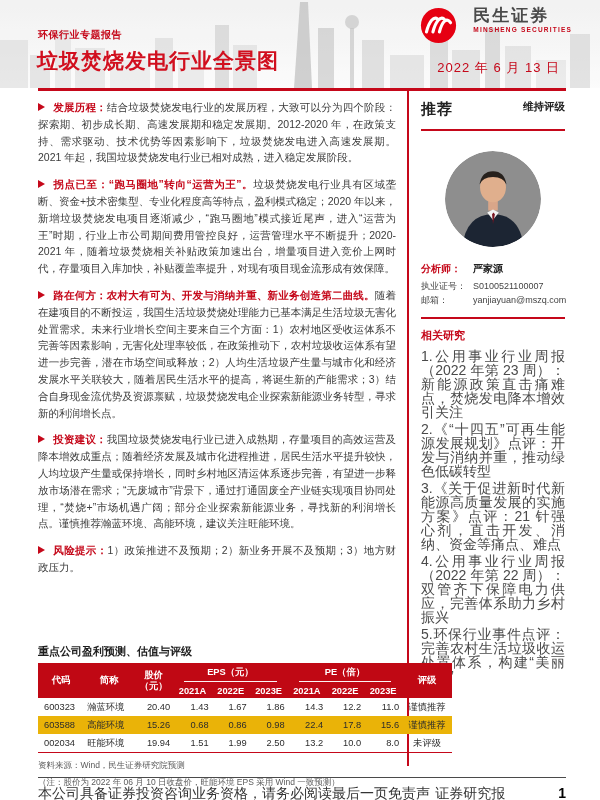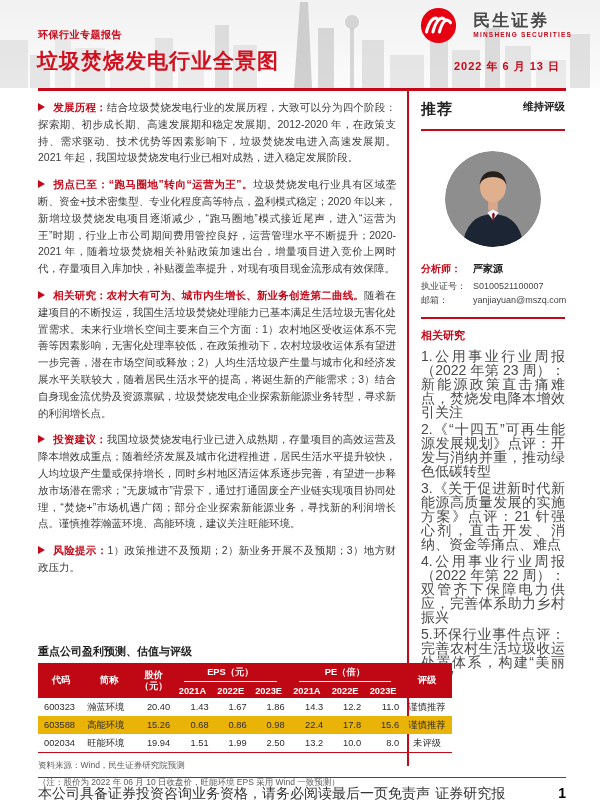--- a/index.html
+++ b/index.html
@@ -6,25 +6,25 @@
   html,body { background:#ffffff; }
   body { font-family:"Liberation Sans","DejaVu Sans",sans-serif; }
   .page { position:relative; width:600px; height:800px; background:#fff; overflow:hidden; }
 
   
   .header { position:absolute; left:0; top:0; width:600px; height:88px;
             background:linear-gradient(180deg,#ededed 0%,#f4f4f4 60%,#fbfbfb 100%); overflow:hidden; }
   .skyline { position:absolute; left:0; top:0; width:600px; height:88px; }
   .report-type { position:absolute; left:38px; top:28px; font-size:10px; font-weight:bold; color:#c5081a; letter-spacing:.5px; }
   .report-title { position:absolute; left:37px; top:47px; font-size:21px; font-weight:bold; color:#d10f1e; letter-spacing:1px; }
-  .logo { position:absolute; right:28px; top:7px; display:flex; align-items:center; gap:16px; }
+  .logo { position:absolute; right:28px; top:7px; display:flex; gap:16px; }
   .logo-text { display:flex; flex-direction:column; line-height:1; }
   .logo-cn { font-size:17px; font-weight:bold; color:#4a4a4a; letter-spacing:2px; }
   .logo-en { font-size:6.5px; font-weight:bold; color:#c5081a; letter-spacing:1.2px; margin-top:3px; }
-  .header-date { position:absolute; right:40px; top:59px; font-size:11px; font-weight:bold; color:#c5081a; letter-spacing:1px; }
+  .header-date { position:absolute; right:40px; top:59px; font-size:13px; font-weight:normal; color:#c5081a; letter-spacing:1px; }
   .header-rule { position:absolute; left:38px; right:34px; top:88px; height:2.5px; background:#c5081a; }
 
   
   .v-divider { position:absolute; left:407px; top:90px; width:2px; height:676px; background:#c5081a; }
 
   .left-col { position:absolute; left:38px; top:99px; width:358px; }
   .para { font-size:10.5px; line-height:16.8px; color:#3b3b3b; text-align:justify; margin-bottom:10px; position:relative; padding-left:0; }
   .para .tri { display:inline-block; width:0; height:0; border-left:7px solid #c5081a;
                border-top:4.5px solid transparent; border-bottom:4.5px solid transparent; margin-right:8px; }
   .para .lead { font-weight:bold; color:#c5081a; }
@@ -117,21 +117,21 @@
   <div class="v-divider"></div>
 
   <div class="left-col">
     <p class="para">
       <span class="tri"></span><span class="lead">发展历程：</span><span>结合垃圾焚烧发电行业的发展历程，大致可以分为四个阶段：探索期、初步成长期、高速发展期和稳定发展期。2012-2020 年，在政策支持、需求驱动、技术优势等因素影响下，垃圾焚烧发电进入高速发展期。2021 年起，我国垃圾焚烧发电行业已相对成熟，进入稳定发展阶段。</span>
     </p>
     <p class="para">
       <span class="tri"></span><span class="lead">拐点已至：“跑马圈地”转向“运营为王”。</span><span>垃圾焚烧发电行业具有区域垄断、资金+技术密集型、专业化程度高等特点，盈利模式稳定；2020 年以来，新增垃圾焚烧发电项目逐渐减少，“跑马圈地”模式接近尾声，进入“运营为王”时期，行业上市公司期间费用管控良好，运营管理水平不断提升；2020-2021 年，随着垃圾焚烧相关补贴政策加速出台，增量项目进入竞价上网时代，存量项目入库加快，补贴覆盖率提升，对现有项目现金流形成有效保障。</span>
     </p>
     <p class="para">
-      <span class="tri"></span><span class="lead">相关研究：农村大有可为、城市内生增长、新业务创造第二曲线。</span><span>随着在建项目的不断投运，我国生活垃圾焚烧处理能力已基本满足生活垃圾无害化处置需求。未来行业增长空间主要来自三个方面：1）农村地区受收运体系不完善等因素影响，无害化处理率较低，在政策推动下，农村垃圾收运体系有望进一步完善，潜在市场空间或释放；2）人均生活垃圾产生量与城市化和经济发展水平关联较大，随着居民生活水平的提高，将诞生新的产能需求；3）结合自身现金流优势及资源禀赋，垃圾焚烧发电企业探索新能源业务转型，寻求新的利润增长点。</span>
+      <span class="tri"></span><span class="lead">路在何方：农村大有可为、开发与消纳并重、新业务创造第二曲线。</span><span>随着在建项目的不断投运，我国生活垃圾焚烧处理能力已基本满足生活垃圾无害化处置需求。未来行业增长空间主要来自三个方面：1）农村地区受收运体系不完善等因素影响，无害化处理率较低，在政策推动下，农村垃圾收运体系有望进一步完善，潜在市场空间或释放；2）人均生活垃圾产生量与城市化和经济发展水平关联较大，随着居民生活水平的提高，将诞生新的产能需求；3）结合自身现金流优势及资源禀赋，垃圾焚烧发电企业探索新能源业务转型，寻求新的利润增长点。</span>
     </p>
     <p class="para">
       <span class="tri"></span><span class="lead">投资建议：</span><span>我国垃圾焚烧发电行业已进入成熟期，存量项目的高效运营及降本增效成重点；随着经济发展及城市化进程推进，居民生活水平提升较快，人均垃圾产生量或保持增长，同时乡村地区清运体系逐步完善，有望进一步释放市场潜在需求；“无废城市”背景下，通过打通固废全产业链实现项目协同处理，“焚烧+”市场机遇广阔；部分企业探索新能源业务，寻找新的利润增长点。谨慎推荐瀚蓝环境、高能环境，建议关注旺能环境。</span>
     </p>
     <p class="para">
       <span class="tri"></span><span class="lead">风险提示：</span><span>1）政策推进不及预期；2）新业务开展不及预期；3）地方财政压力。</span>
     </p>
   </div>
 
   <div class="right-col">

